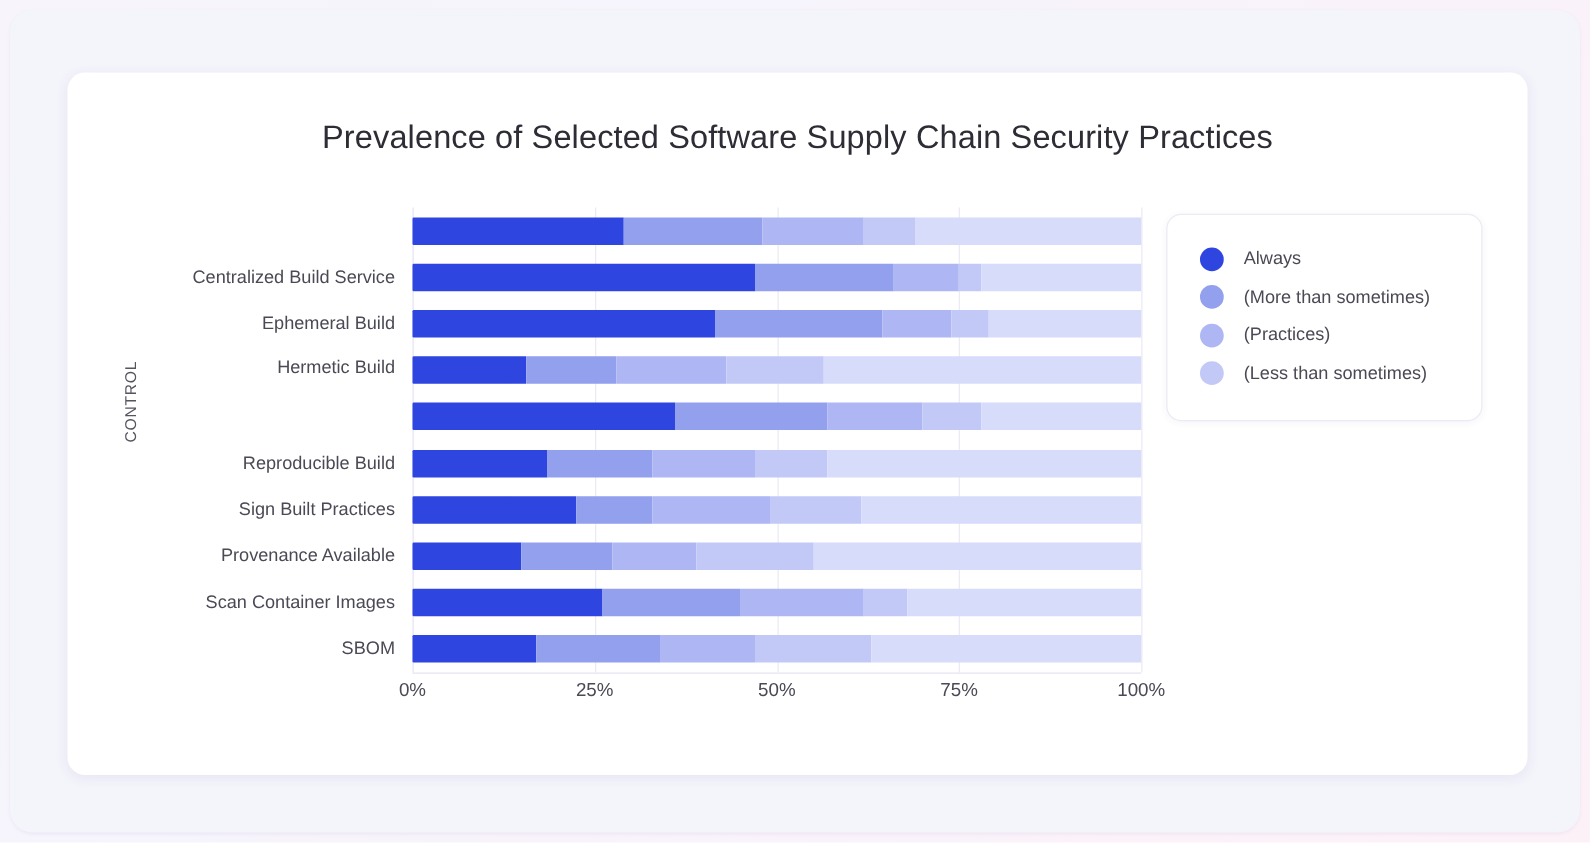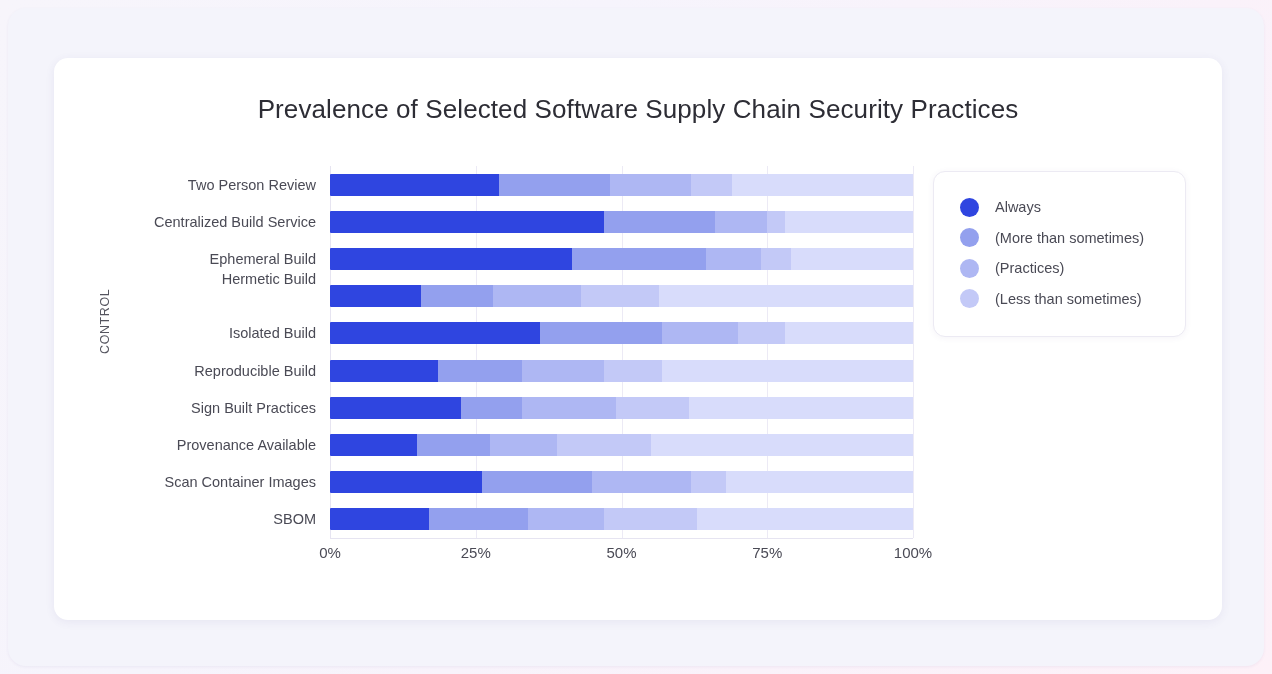--- a/index.html
+++ b/index.html
@@ -162,25 +162,23 @@
 
 <div id="app-frame">
 
   <div id="chart-card">
 
     <div id="chart-title">Prevalence of Selected Software Supply Chain Security Practices</div>
 
     <div id="y-axis-title">CONTROL</div>
 
     <div id="y-labels">
-        <div class="cat-label" style="top: 18.6px;">Two Person Review</div>
         <div class="cat-label" style="top: 55.8px;">Centralized Build Service</div>
         <div class="cat-label" style="top: 93px;">Ephemeral Build</div>
-        <div class="cat-label" style="top: 113px;">Hermetic Build</div>
-        <div class="cat-label" style="top: 167.4px;">Isolated Build</div>
+        <div class="cat-label" style="top: 128px;">Hermetic Build</div>
         <div class="cat-label" style="top: 204.6px; padding-left: 24px;">Reproducible Build</div>
         <div class="cat-label" style="top: 241.8px;">Sign Built Practices</div>
         <div class="cat-label" style="top: 279px;">Provenance Available</div>
         <div class="cat-label" style="top: 316.2px;">Scan Container Images</div>
         <div class="cat-label" style="top: 353.4px;">SBOM</div>
       </div>
 
     <div id="plot-area">
         <div class="gridline axis-zero" style="left: 0px;"></div>
         <div class="gridline" style="left: 145.75px;"></div>

